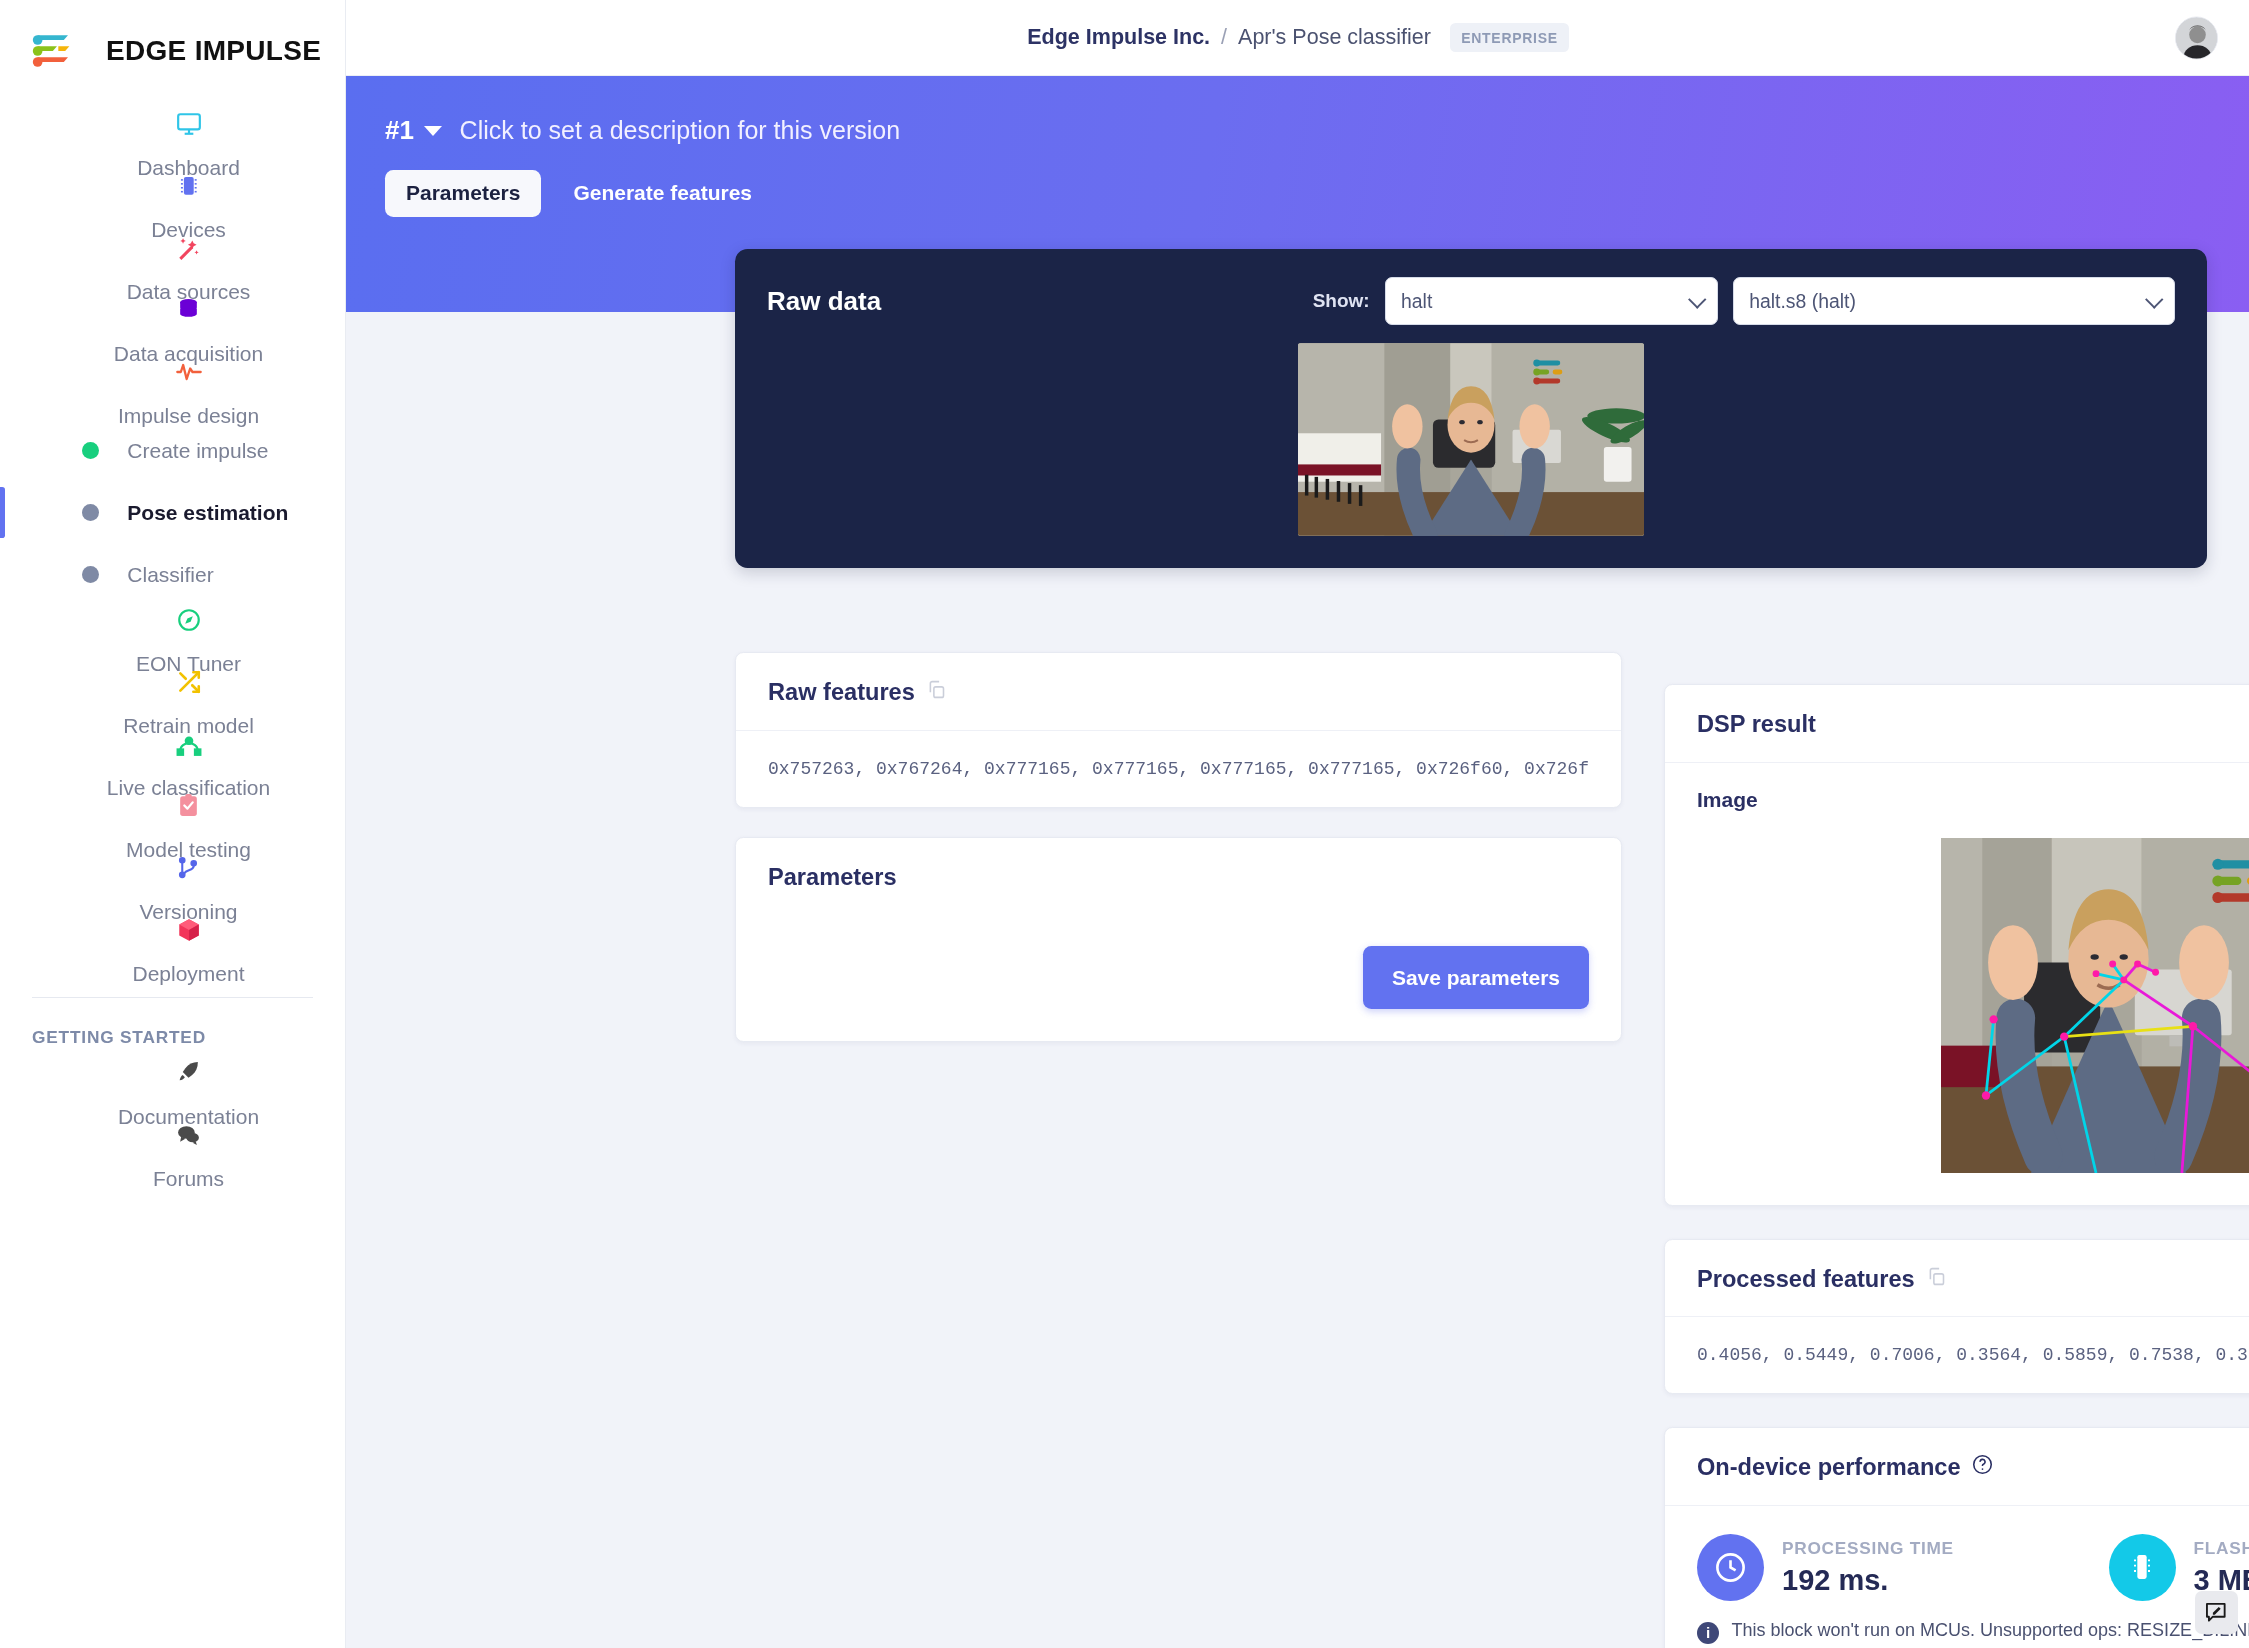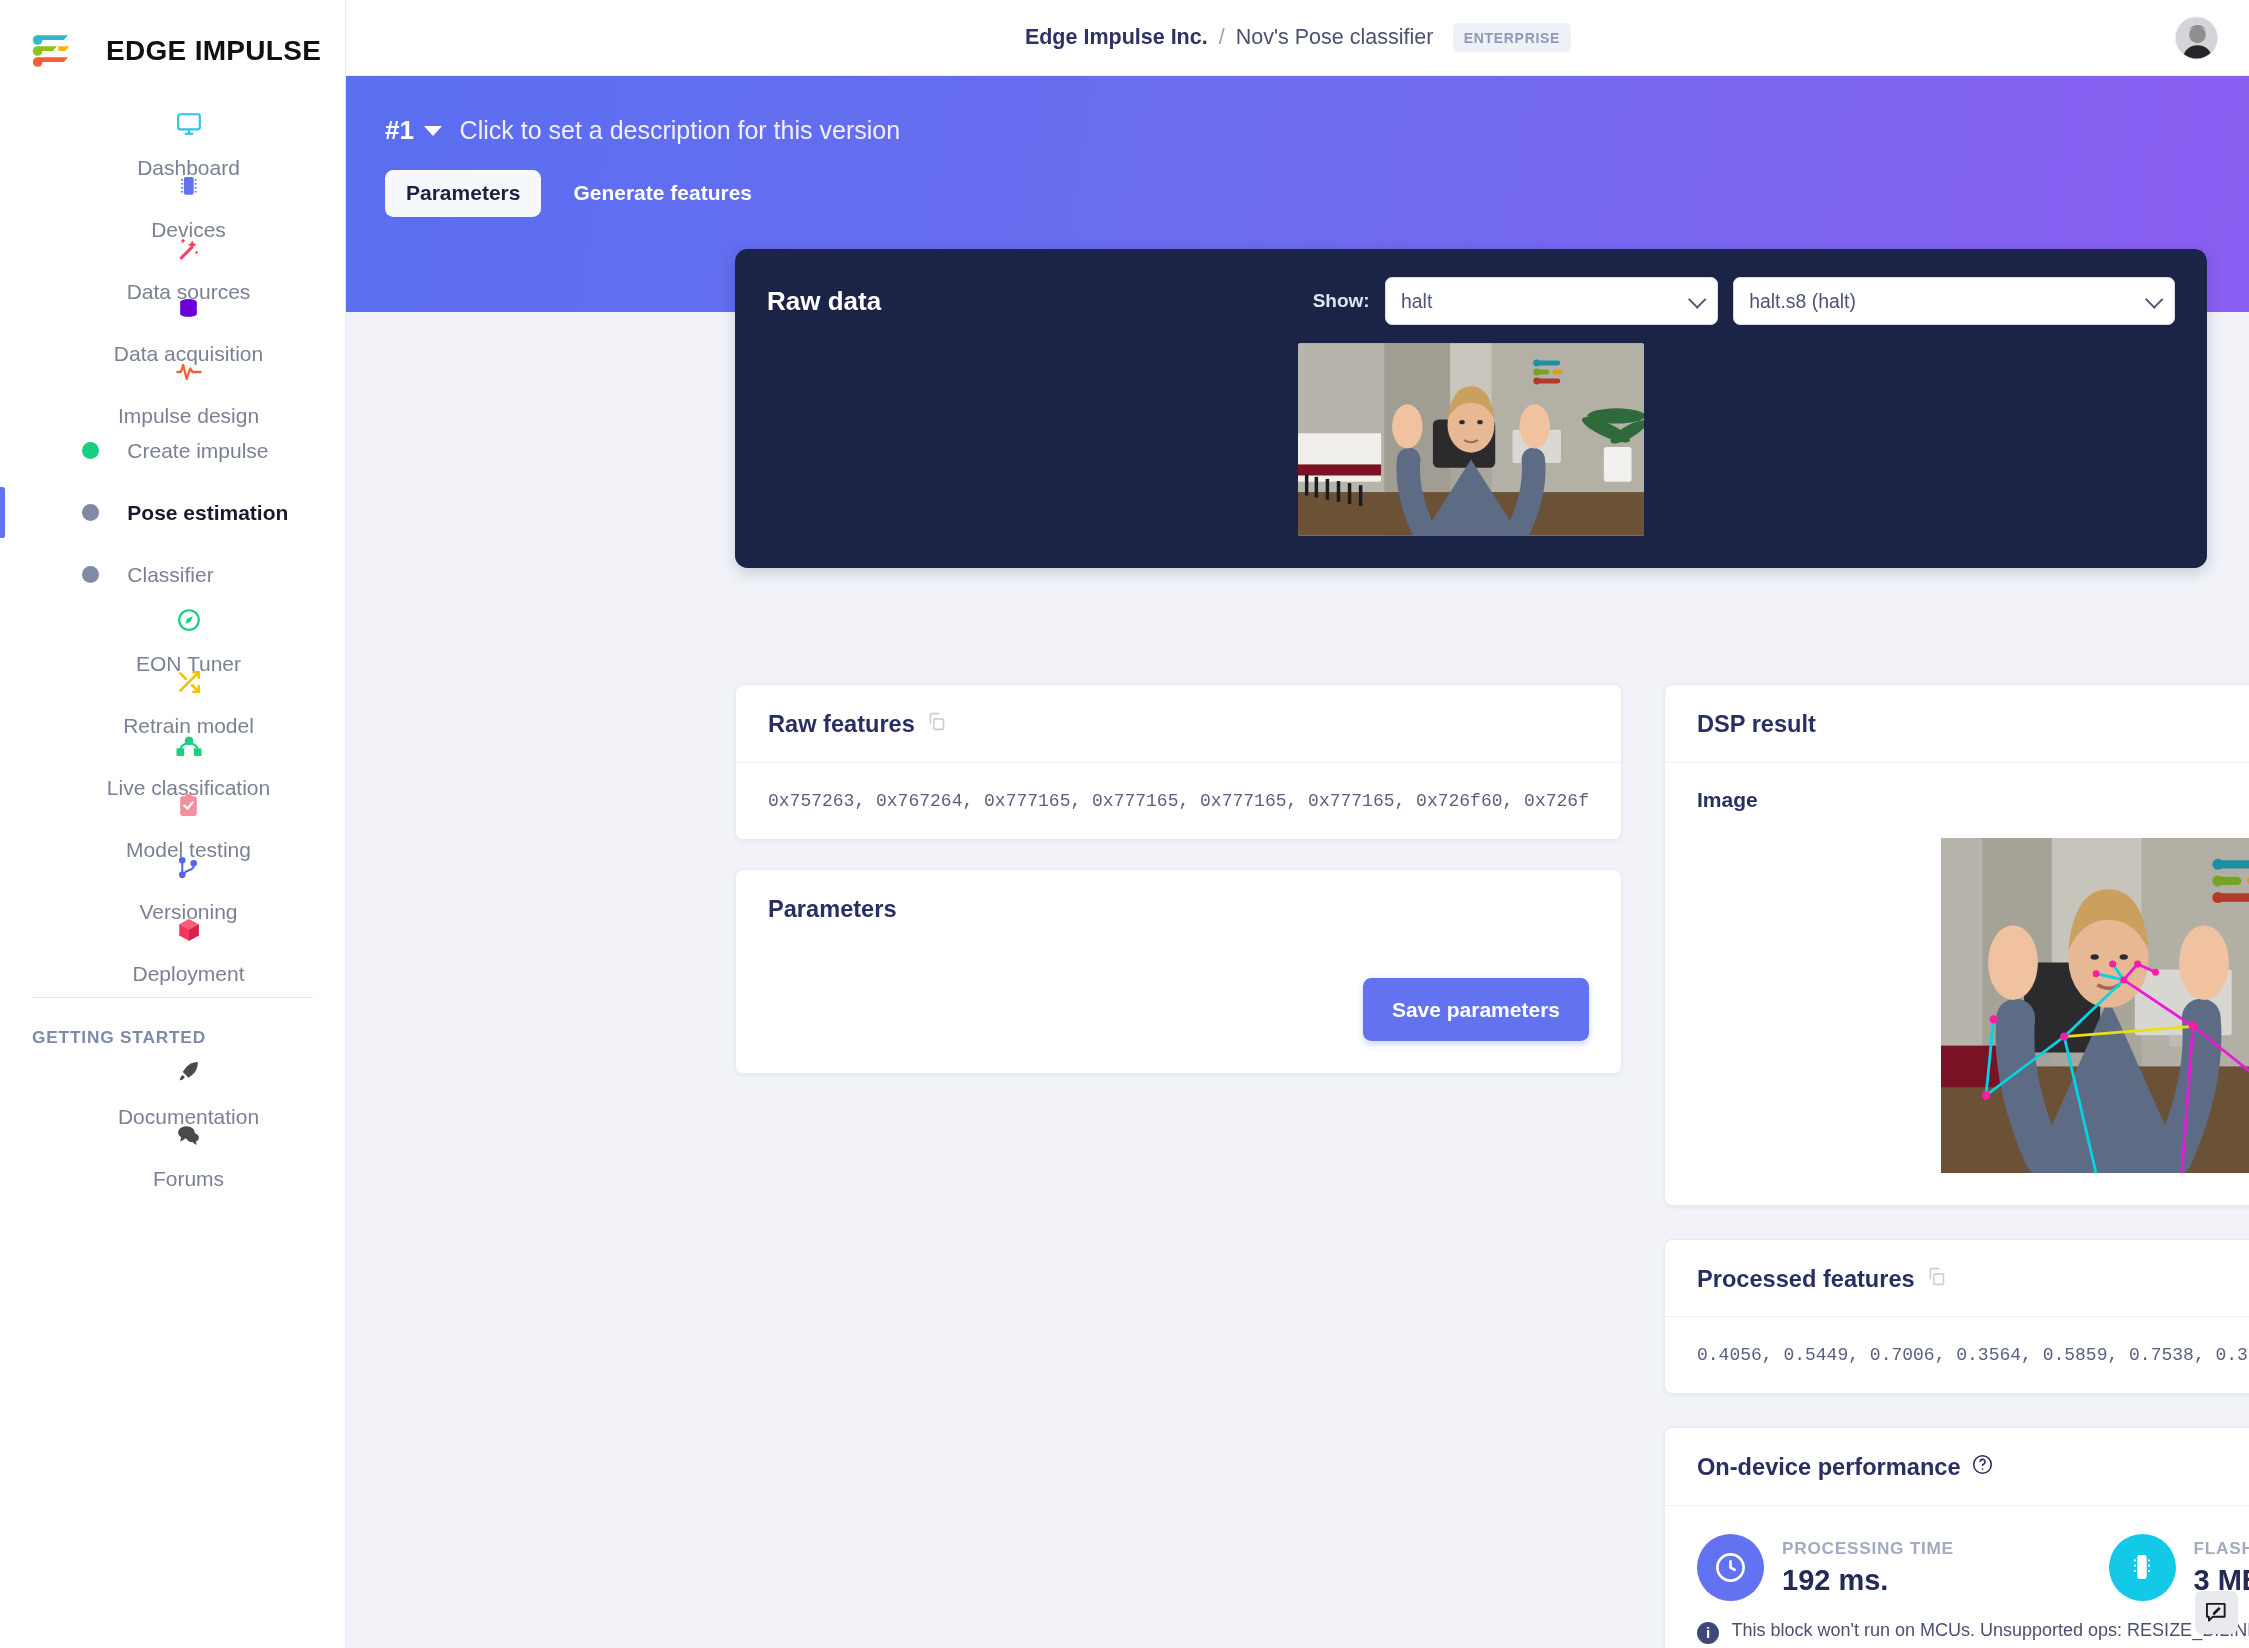--- a/index.html
+++ b/index.html
@@ -120,21 +120,21 @@
     position: relative; background: #8d8c84;
   }
 
   
   .card { background: #fff; border: 0.7px solid #e7eaf2; border-radius: 8.3px; box-shadow: 0 1.4px 4.2px rgba(30,40,90,.05); }
   .card-head { padding: 26px 32px 23.6px 32px; }
   .card-title { font-size: 23.6px; font-weight: 700; color: #2a2f63; display: flex; align-items: center; gap: 11px; }
   .card-body { border-top: 0.7px solid #eef0f6; padding: 28px 32px; }
   .mono { font-family: "Liberation Mono", monospace; font-size: 18px; color: #5a6180; white-space: nowrap; overflow: hidden; }
 
-  .col-left { position: absolute; left: 389px; top: 608px; width: 887px; }
+  .col-left { position: absolute; left: 389px; top: 576px; width: 887px; }
   .col-right { position: absolute; left: 1318px; top: 608px; width: 889px; }
 
   .params-card { margin-top: 29px; }
   .params-body { padding: 32px; display: flex; justify-content: flex-end; }
   .btn-primary {
     background: #6272f0; color: #fff; border: none; border-radius: 8.3px;
     font-size: 21px; font-weight: 700; padding: 19.4px 29px; cursor: pointer;
     font-family: "Liberation Sans", sans-serif;
     box-shadow: 0 2.8px 7px rgba(98,114,240,.3);
   }
@@ -359,21 +359,21 @@
 
     </nav>
   </aside>
 
   <main class="main">
 
     <header class="topbar">
       <div class="crumb">
         <span class="crumb-org">Edge Impulse Inc.</span>
         <span class="crumb-sep">/</span>
-        <span class="crumb-proj">Nov's Pose classifier</span>
+        <span class="crumb-proj">Apr's Pose classifier</span>
         <span class="badge-ent">ENTERPRISE</span>
       </div>
       <div class="avatar-wrap">
         <div class="avatar">
           <svg width="43" height="43" viewBox="0 0 62 62">
             <rect width="62" height="62" fill="#d3d5d8"></rect>
             <circle cx="31" cy="25" r="12" fill="#8f8f8f"></circle>
             <ellipse cx="31" cy="57" rx="20" ry="17" fill="#26262a"></ellipse>
             <path d="M19 20 a12 9 0 0 1 24 0 a12 7 0 0 0 -24 0z" fill="#6e6e6e"></path>
           </svg>

